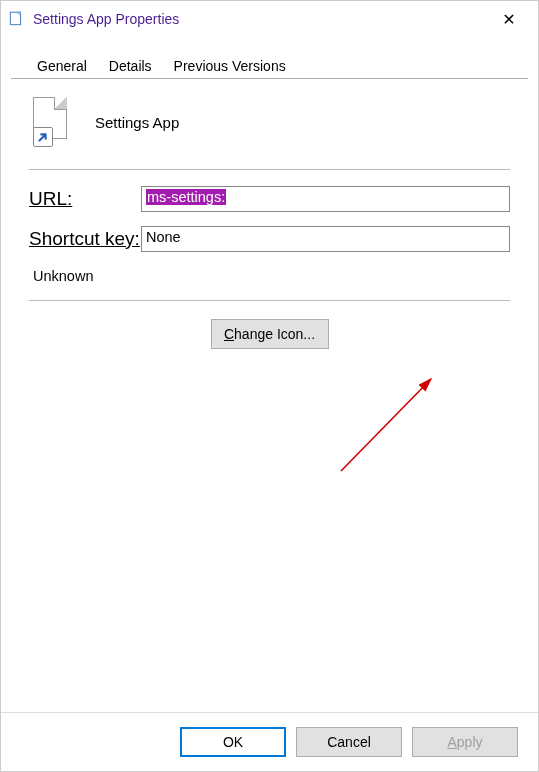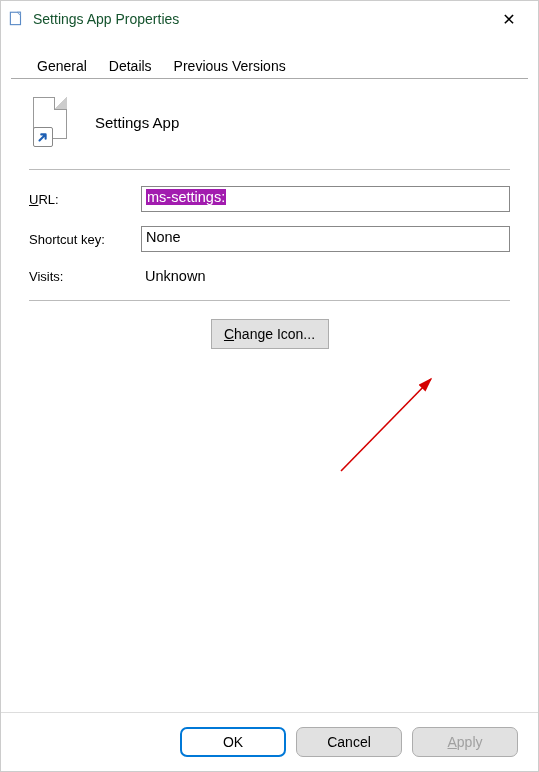--- a/index.html
+++ b/index.html
@@ -22,21 +22,21 @@
     }
     .titlebar .sys-icon {
       width: 18px; height: 18px;
       margin-right: 8px;
       display: inline-flex;
       align-items: center;
       justify-content: center;
     }
     .titlebar .title {
       font-size: 14px;
-      color: #14532d;
+      color: #4c1d95;
       flex: 1;
     }
     .close-btn {
       width: 46px; height: 32px;
       display: flex;
       align-items: center;
       justify-content: center;
       font-size: 16px;
       color: #000;
       font-family: Arial, sans-serif;
@@ -122,22 +122,23 @@
       background: #bbb;
       margin: 4px 0 16px 0;
     }
     .form-row {
       display: flex;
       align-items: center;
       margin-bottom: 14px;
     }
     .form-row .label {
       width: 112px;
-      font-size: 13px;
-      color: #000;
+      font-size: 19px;
+      color: #000;
+      text-decoration: underline;
     }
     .form-row .label .ul { text-decoration: underline; }
     .form-row .input {
       flex: 1;
       border: 1px solid #888;
       height: 26px;
       padding: 2px 4px;
       font-size: 14.5px;
       color: #000;
       background: #fff;
@@ -172,21 +173,21 @@
     .footer {
       position: absolute;
       bottom: 0; left: 0; right: 0;
       display: flex;
       justify-content: flex-end;
       gap: 10px;
       padding: 14px 20px;
       border-top: 1px solid #ddd;
       background: #fff;
     }
-    .footer .win-btn { min-width: 106px; height: 30px; border-radius: 7px; }
+    .footer .win-btn { min-width: 106px; height: 30px; }
     .footer .win-btn.default {
       background: #fff;
       border: 2px solid #0078d7;
     }
     .footer .win-btn.disabled {
       color: #a0a0a0;
     }
     .annotation-arrow {
       position: absolute;
       left: 330px;
@@ -235,21 +236,20 @@
     <div class="label"><span class="ul">U</span><span>RL:</span></div>
     <div class="input"><span class="sel-text">ms-settings:</span></div>
   </div>
 
   <div class="form-row">
     <div class="label">Shortcut key:</div>
     <div class="input">None</div>
   </div>
 
   <div class="form-row">
-    <div class="label">Visits:</div>
     <div class="static-val">Unknown</div>
   </div>
 
   <div class="hr"></div>
 
   <div class="btn-row-right">
     <button class="win-btn"><span class="ul">C</span><span>hange Icon...</span></button>
   </div>
 
 </div>

